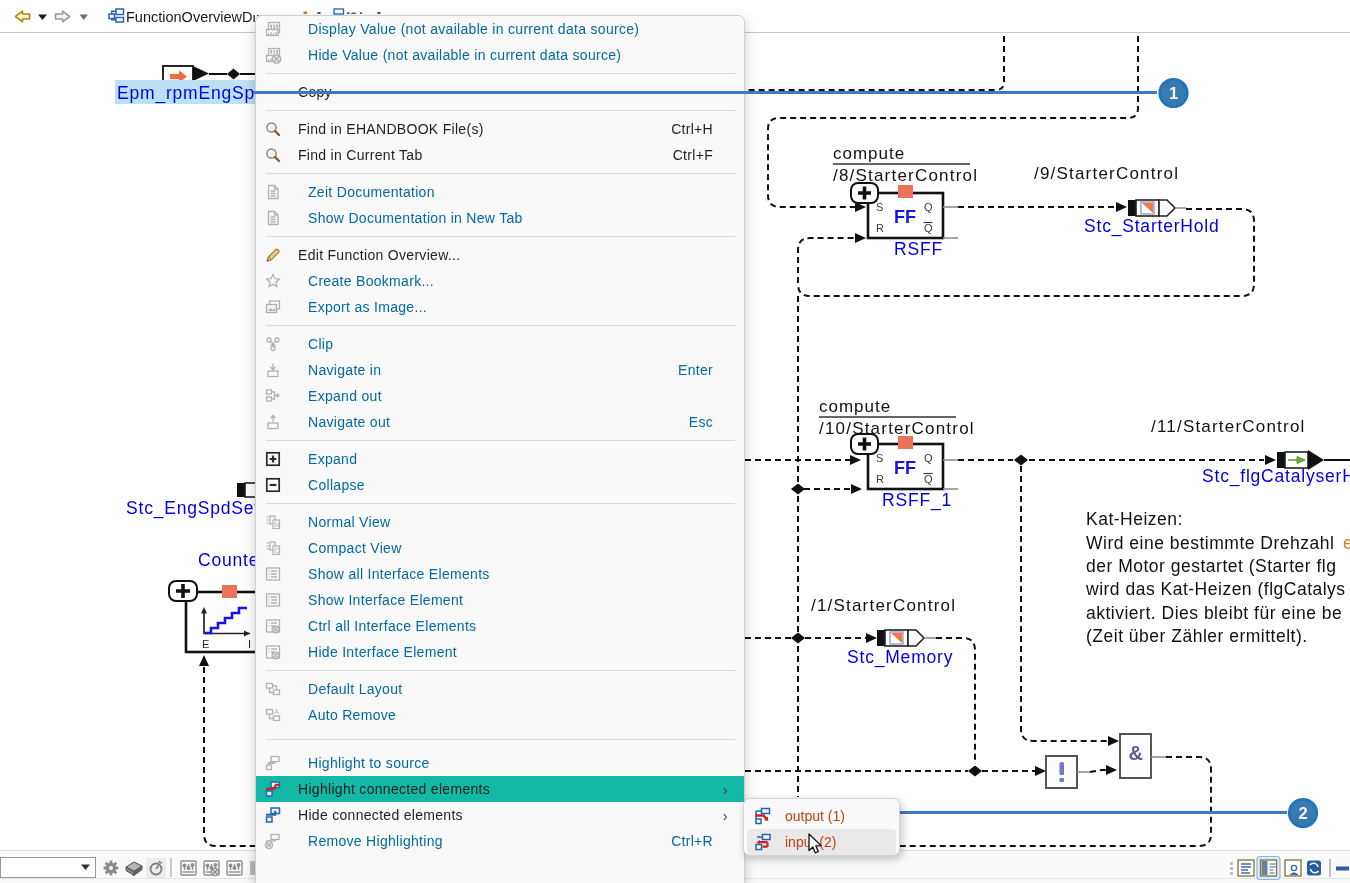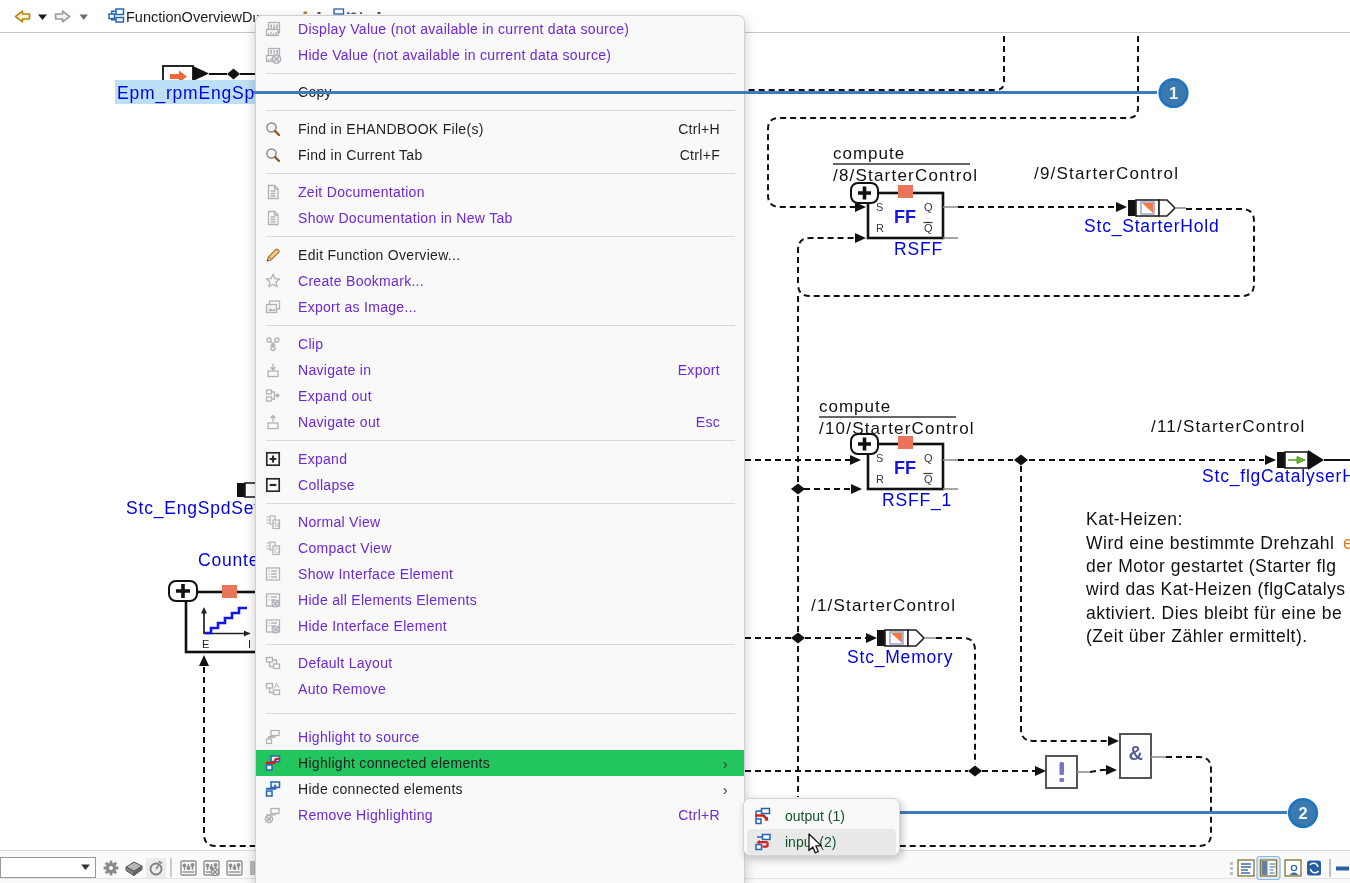--- a/index.html
+++ b/index.html
@@ -6,31 +6,31 @@
 *{box-sizing:border-box}
 #toolbar{position:absolute;left:0;top:0;width:1350px;height:33px;background:#fff;
   border-bottom:1px solid #c6c6c6;z-index:2;}
 #diagram{position:absolute;left:0;top:0;z-index:1;}
 #statusbar{position:absolute;left:0;top:850px;width:1350px;height:33px;background:#fafafa;
   border-top:1px solid #dcdcdc;z-index:5;}
 #menu{position:absolute;left:255px;top:15px;width:490px;background:#f9f9f9;
   border:1px solid #d0d0d0;border-radius:7px 7px 0 0;z-index:10;
   box-shadow:0 4px 12px rgba(0,0,0,0.22);min-height:875px;}
 .mi{display:flex;align-items:center;height:26px;padding-left:8px;font-size:14px;color:#1f1f1f;white-space:nowrap;letter-spacing:0.3px;}
-.mi.d{color:#6d28d9;}
-.mi.hov{background:#22c55e;}
+.mi.d{color:#0369a1;gap:10px;}
+.mi.hov{background:#14b8a6;}
 .mi .ic{width:18px;height:18px;margin-right:16px;flex:0 0 18px;}
-.mi .sc{margin-left:auto;padding-right:24px;font-size:14px;}
+.mi .sc{margin-left:auto;padding-right:31px;font-size:14px;}
 .mi .sub{margin-left:auto;padding-right:16px;color:#3f3f3f;font-size:15px;}
 .sep{height:0;border-top:1px solid #d9d9d9;margin:5px 9px 5px 10px;}
 .bigsep{height:0;border-top:1px solid #d9d9d9;margin:11px 9px 10px 10px;}
 #submenu{position:absolute;left:743px;top:798px;width:157px;height:58px;background:#f9f9f9;
   border:1px solid #d4d4d4;border-radius:7px;z-index:30;box-shadow:2px 3px 8px rgba(0,0,0,0.25);
   padding-top:4px;}
-.smi{display:flex;align-items:center;height:26px;margin:0 3px;padding-left:7px;font-size:14px;color:#14532d;border-radius:4px;}
+.smi{display:flex;align-items:center;height:26px;margin:0 3px;padding-left:7px;font-size:14px;color:#c2410c;border-radius:4px;}
 .smi.hov{background:#e9e9e9;}
 .smi .ic{width:18px;height:18px;margin-right:13px;flex:0 0 18px;}
 #overlay{position:absolute;left:0;top:0;z-index:20;pointer-events:none;}
 #cursor{position:absolute;left:806px;top:832px;z-index:40;}
 </style></head><body>
 
 <div id="toolbar">
 <svg width="1350" height="33">
 
   <path d="M15.5 16.5 L22.5 11.2 L22.5 14 L29.5 14 L29.5 19 L22.5 19 L22.5 21.8 Z" fill="#fdf3d2" stroke="#b8860b" stroke-width="1.6" stroke-linejoin="round"></path>
@@ -373,21 +373,21 @@
       <span>Clip</span>
     </div>
     <div class="mi d">
       <svg class="ic" viewBox="0 0 18 18">
         <g fill="none" stroke="#aeb2b8" stroke-width="1.3">
           <path d="M9 2.5 v6 M6.5 6 L9 8.8 L11.5 6"></path>
           <rect x="4" y="10" width="10" height="5.5"></rect>
         </g>
       </svg>
       <span>Navigate in</span>
-      <span class="sc">Export</span>
+      <span class="sc">Enter</span>
     </div>
     <div class="mi d">
       <svg class="ic" viewBox="0 0 18 18">
         <g fill="none" stroke="#aeb2b8" stroke-width="1.3">
           <rect x="2.5" y="3" width="5" height="4"></rect>
           <rect x="2.5" y="10" width="5" height="4"></rect>
           <path d="M7.5 5 h3 v7 h-3 M10.5 8.5 h4 M12.8 6.5 l2.2 2 -2.2 2"></path>
         </g>
       </svg>
       <span>Expand out</span>
@@ -441,32 +441,42 @@
       <span>Compact View</span>
     </div>
     <div class="mi d">
       <svg class="ic" viewBox="0 0 18 18">
         <g fill="none" stroke="#aeb2b8" stroke-width="1.3">
           <rect x="2.5" y="3" width="13" height="12"></rect>
           <path d="M7 6 h6 M7 9 h6 M7 12 h6"></path>
           <path d="M4.5 6 h1 M4.5 9 h1 M4.5 12 h1"></path>
         </g>
       </svg>
+      <span>Show all Interface Elements</span>
+    </div>
+    <div class="mi d">
+      <svg class="ic" viewBox="0 0 18 18">
+        <g fill="none" stroke="#aeb2b8" stroke-width="1.3">
+          <rect x="2.5" y="3" width="13" height="12"></rect>
+          <path d="M7 6 h6 M7 9 h6 M7 12 h6"></path>
+          <path d="M4.5 6 h1 M4.5 9 h1 M4.5 12 h1"></path>
+        </g>
+      </svg>
       <span>Show Interface Element</span>
     </div>
     <div class="mi d">
       <svg class="ic" viewBox="0 0 18 18">
         <g fill="none" stroke="#aeb2b8" stroke-width="1.3">
           <rect x="2.5" y="3" width="13" height="12"></rect>
           <path d="M7 6 h6 M7 9 h4 M4.5 6 h1 M4.5 9 h1"></path>
           <circle cx="11.5" cy="12.5" r="3.4" fill="#e8e8e8"></circle>
           <path d="M9.3 10.3 l4.4 4.4 M13.7 10.3 l-4.4 4.4"></path>
         </g>
       </svg>
-      <span>Hide all Elements Elements</span>
+      <span>Ctrl all Interface Elements</span>
     </div>
     <div class="mi d">
       <svg class="ic" viewBox="0 0 18 18">
         <g fill="none" stroke="#aeb2b8" stroke-width="1.3">
           <rect x="2.5" y="3" width="13" height="12"></rect>
           <path d="M7 6 h6 M7 9 h4 M4.5 6 h1 M4.5 9 h1"></path>
           <circle cx="11.5" cy="12.5" r="3.4" fill="#e8e8e8"></circle>
           <path d="M9.3 10.3 l4.4 4.4 M13.7 10.3 l-4.4 4.4"></path>
         </g>
       </svg>

